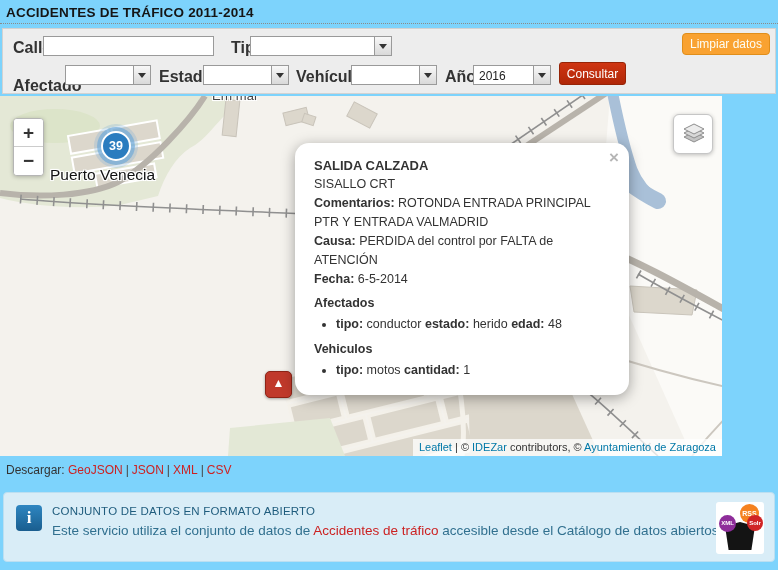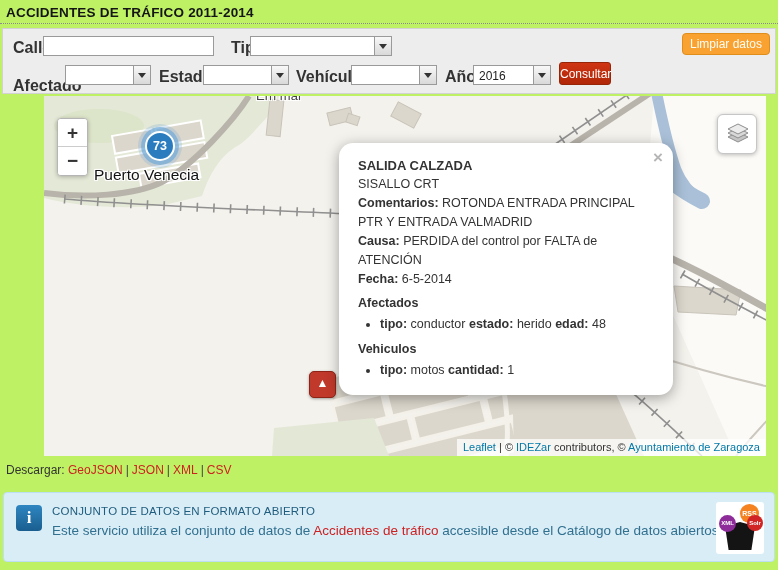--- a/index.html
+++ b/index.html
@@ -1,37 +1,37 @@
 <!DOCTYPE html>
 <html style="--limpiar: #f9a231; --consultar: #cf3512; --link_red: #cc2222; --attr_link: #0078a8; --banner_bg: #d9edf7; --banner_border: #bcdff1; --banner_title: #1f5c7d; --banner_text: #31708f; --cluster: #2a7cbf; --marker: #c0392b; --water: #a9c0d8; --park: #e4e8d6; --road: #b8b3ab; --block: #dcd7cc; --map_bg: #f4f2ed;"><head>
 <meta charset="utf-8">
 <style>
   * { margin:0; padding:0; box-sizing:border-box; }
   html,body { background:#fff; }
   body { font-family:"Liberation Sans", sans-serif; color:#333; }
-  .page { position:relative; width:778px; height:570px; background:#bef264; overflow:hidden; }
+  .page { position:relative; width:778px; height:570px; background:#7dd3fc; overflow:hidden; }
 
   
   .title { position:absolute; left:6px; top:5px; font-size:13.5px; font-weight:bold; color:#151515; letter-spacing:.2px; }
   .dotted-rule { position:absolute; left:0; top:23px; width:778px; border-top:1px dotted #8a8a8a; }
 
   
   .form { position:absolute; left:2px; top:28px; width:774px; height:66px; background:#ededed; border:1px solid #d2d2d2; }
   .flabel { position:absolute; font-size:16px; font-weight:bold; color:#333; }
   .tinput { position:absolute; height:20px; background:#fff; border:1px solid #9a9a9a; font-size:12px; padding:0 4px; font-family:"Liberation Sans",sans-serif; }
   .fselect { position:absolute; height:20px; background:#fff; border:1px solid #9a9a9a; cursor:pointer; }
   .sel-val { position:absolute; left:5px; top:3px; font-size:12px; color:#222; }
   .sel-btn { position:absolute; right:0; top:0; bottom:0; width:17px; background:linear-gradient(#f8f8f8,#d9d9d9); border-left:1px solid #999; }
   .sel-btn:after { content:""; position:absolute; left:4px; top:7px; border:4px solid transparent; border-top:5px solid #333; }
   .btn { position:absolute; border-radius:4px; font-size:12px; text-align:center; cursor:pointer; color:#fff; }
   .btn-limpiar { right:5px; top:4px; width:88px; height:22px; line-height:21px; background:var(--limpiar); border:1px solid #e08e1b; color:#fdfdf5; }
-  .btn-consultar { left:556px; top:33px; width:52px; height:23px; line-height:22px; background:linear-gradient(var(--consultar), #b02708); border:1px solid #962407; border-radius:3px; }
-
-  
-  .map { position:absolute; left:0; top:96px; width:722px; height:360px; background:var(--map_bg); overflow:hidden; cursor:grab;margin-left:44px; }
+  .btn-consultar { left:556px; top:33px; width:67px; height:23px; line-height:22px; background:linear-gradient(var(--consultar), #b02708); border:1px solid #962407; border-radius:3px; }
+
+  
+  .map { position:absolute; left:0; top:96px; width:722px; height:360px; background:var(--map_bg); overflow:hidden; cursor:grab; }
   .map svg.base { position:absolute; left:0; top:0; }
   .map-label { position:absolute; font-size:15.5px; color:#111; white-space:nowrap;
     text-shadow:-1px -1px 0 #fff,1px -1px 0 #fff,-1px 1px 0 #fff,1px 1px 0 #fff,0 0 3px #fff; z-index:4; }
   .map-label.partial { top:-8px; left:212px; font-size:13px; color:#444; }
   .cluster { position:absolute; left:97px; top:31px; width:38px; height:38px; border-radius:50%;
     background:rgba(110,168,216,.75); box-shadow:0 0 0 3px rgba(110,168,216,.25); z-index:5; cursor:pointer; }
   .cluster-inner { position:absolute; left:4px; top:4px; width:30px; height:30px; border-radius:50%;
     background:var(--cluster); border:2px solid #fff; color:#fff; font-size:12.5px; font-weight:bold;
     text-align:center; line-height:26px; }
   .marker { position:absolute; width:27px; height:27px; background:var(--marker); border:1px solid #8e2417;
@@ -190,21 +190,21 @@
       <path d="M230,332 L330,322 L345,360 L228,360 Z" fill="#e3e8d6"></path>
 
       <path d="M545,264 C585,290 625,330 658,360" fill="none" stroke="#909090" stroke-width="1.6"></path>
       <path d="M545,264 C585,290 625,330 658,360" fill="none" stroke="#909090" stroke-width="9" stroke-dasharray="1.6 15"></path>
     </svg>
 
     <span class="map-label partial">Erri mar</span>
     <span class="map-label" style="left:50px;top:70px;">Puerto Venecia</span>
 
     <div class="cluster">
-      <div class="cluster-inner">73</div>
+      <div class="cluster-inner">39</div>
     </div>
 
     <div class="marker" style="left:265px;top:275px;">
       <span>▲</span>
     </div>
     <div class="marker" style="left:440px;top:242px;">
       <span>▲</span>
     </div>
 
     <div class="popup-tail"></div>

